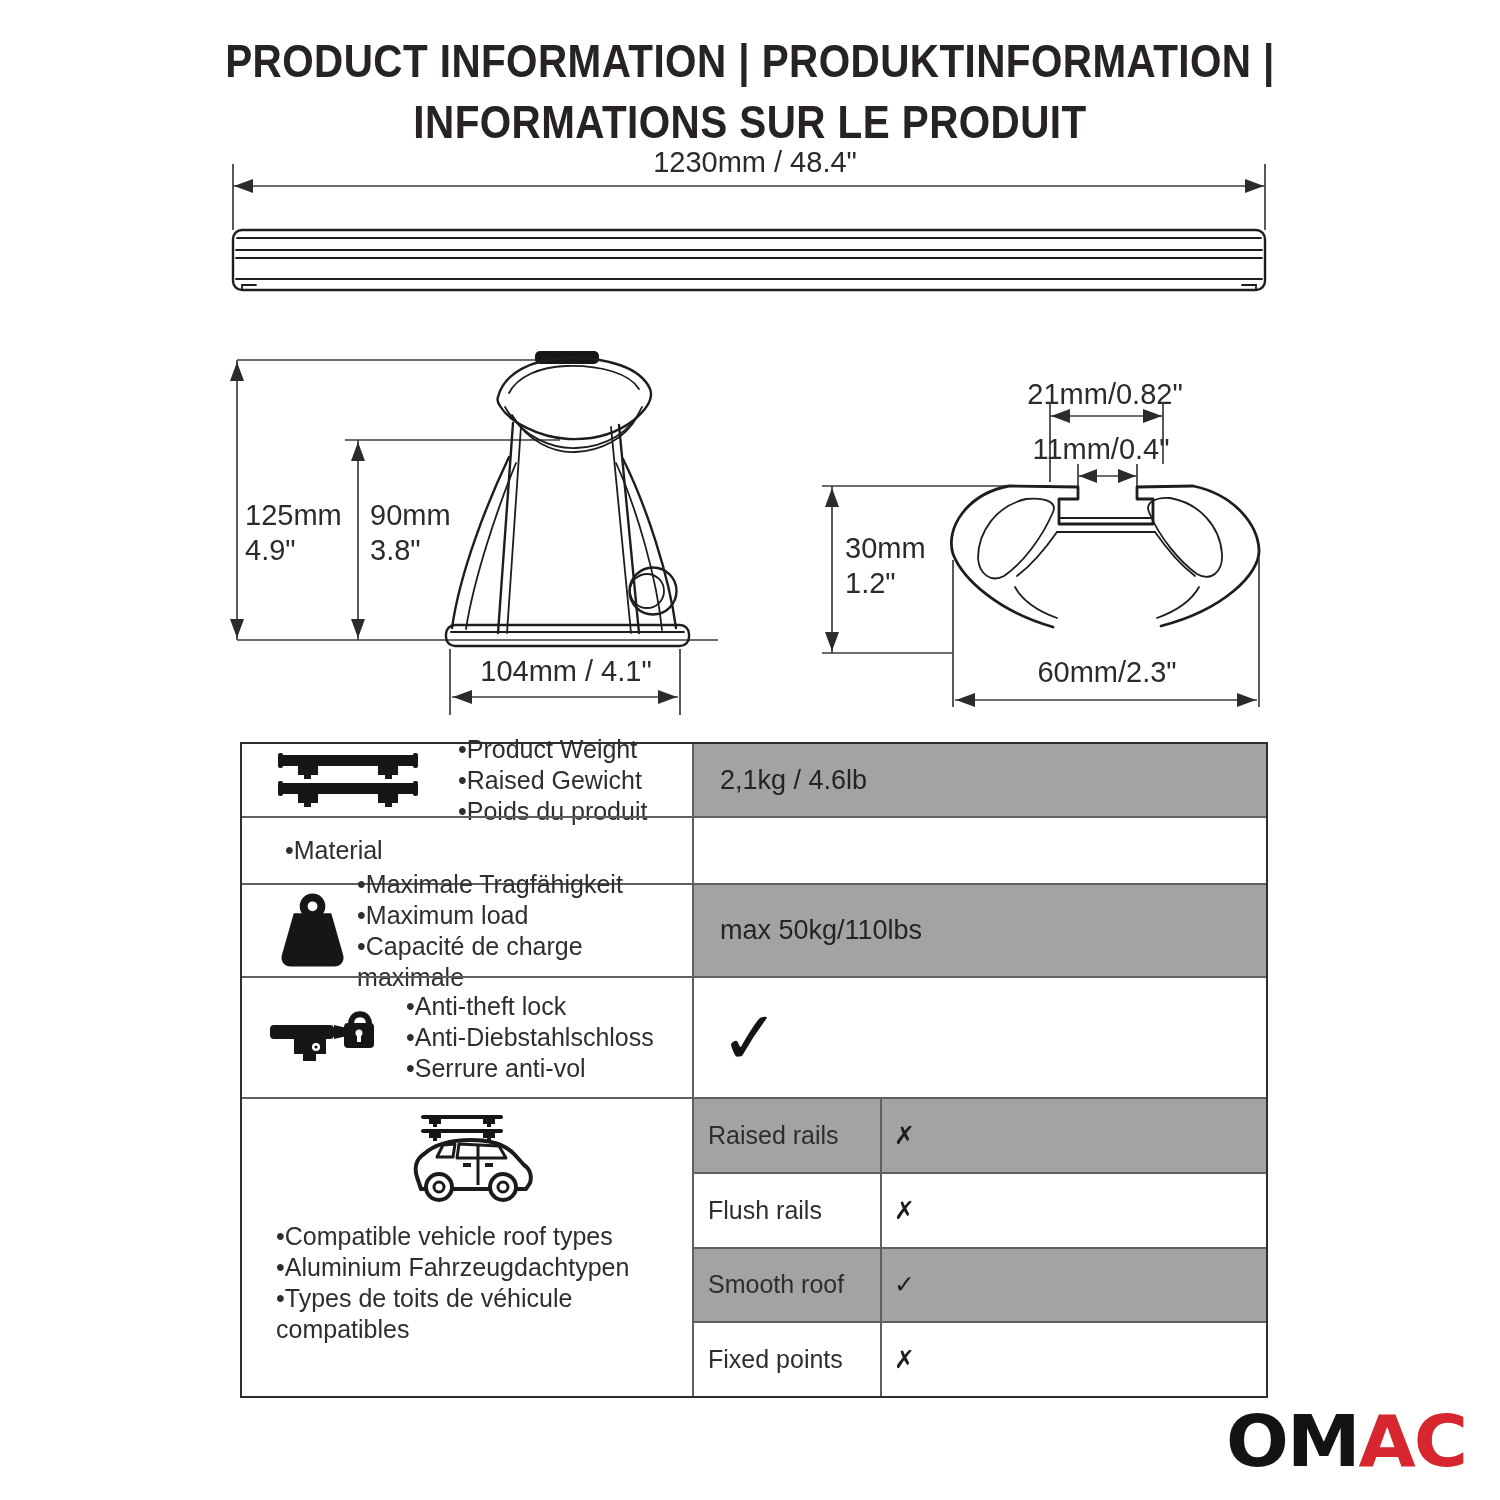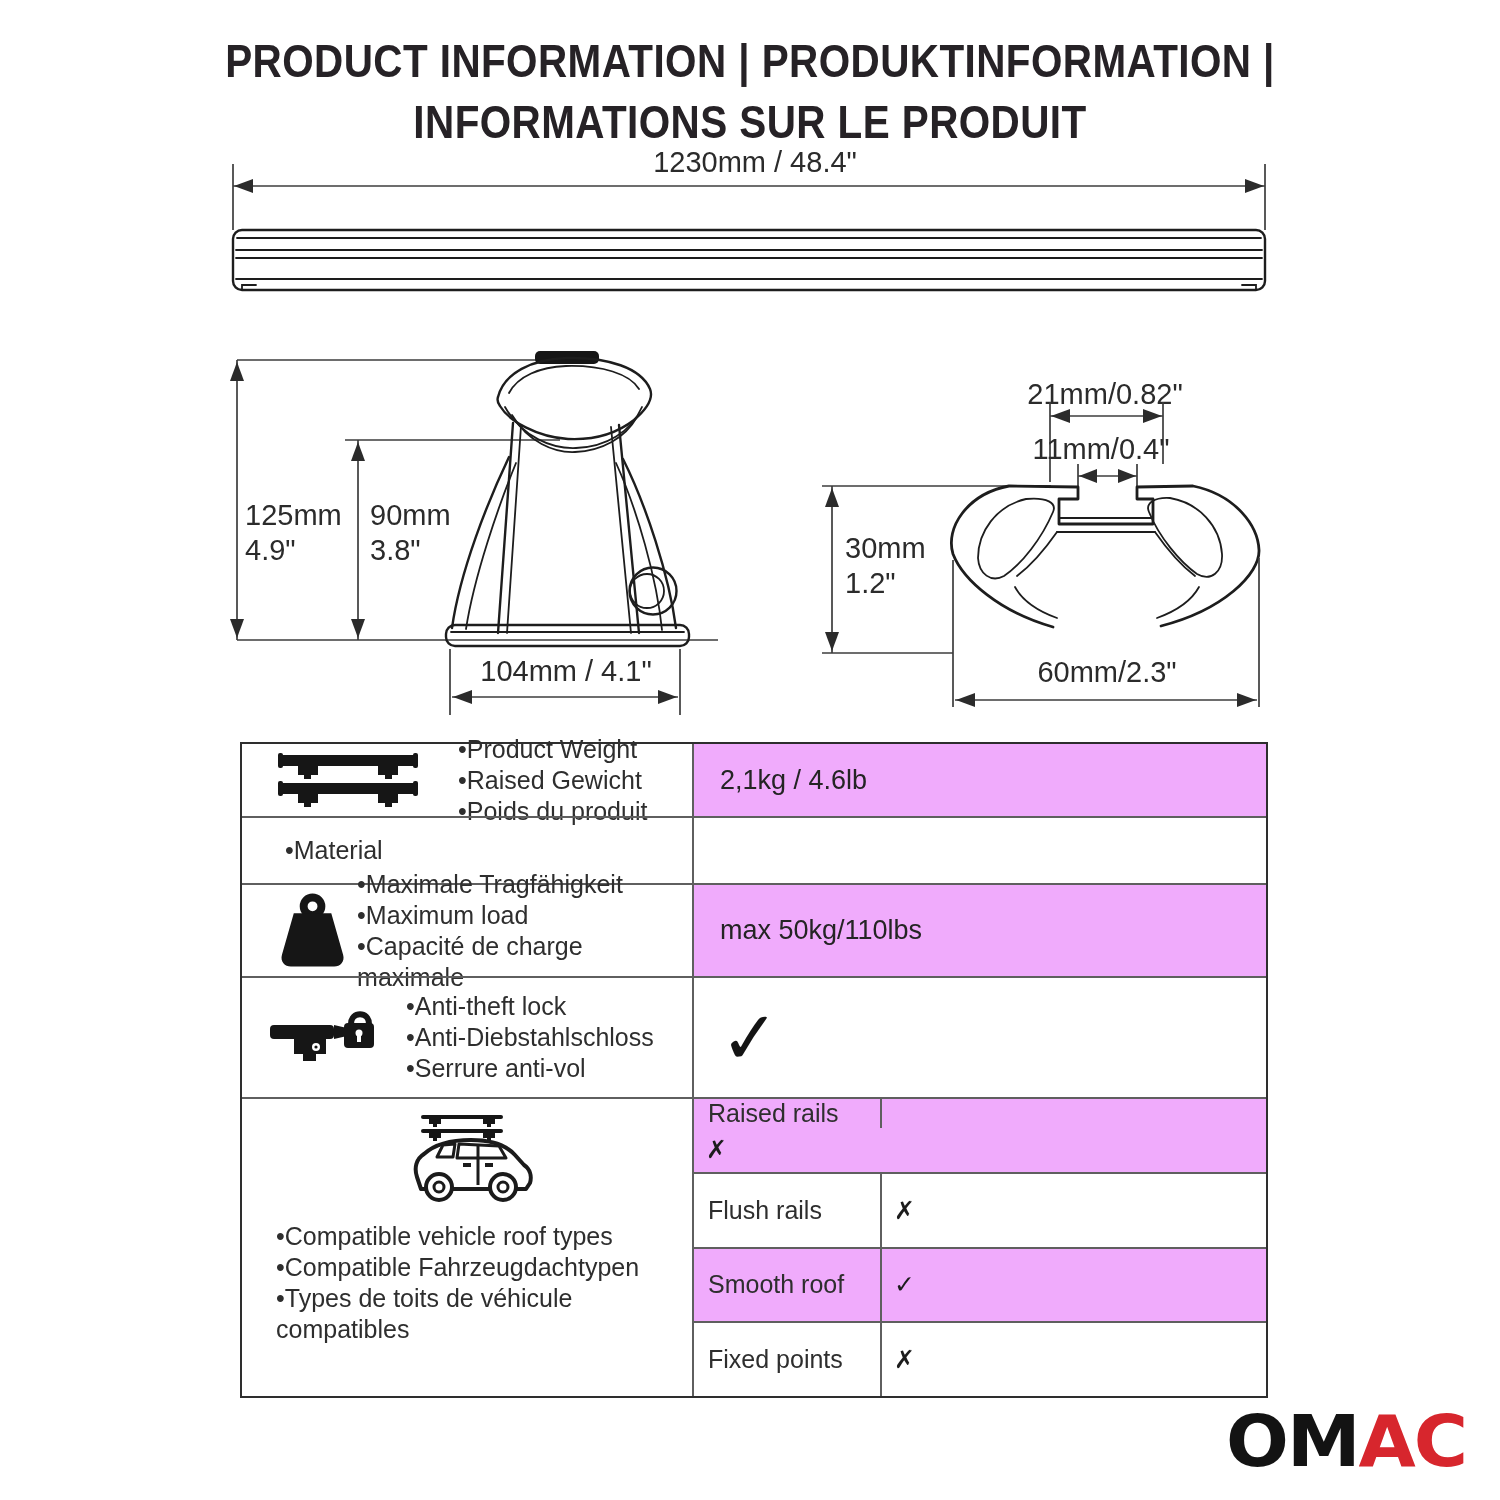--- a/index.html
+++ b/index.html
@@ -29,40 +29,40 @@
     font-size:25px;color:#2e2e2e;
   }
   .row{display:flex;border-top:2px solid #5f5f5f;}
   .row:first-child{border-top:none;}
   .r1{height:72px;} .r2{height:65px;} .r3{height:91px;} .r4{height:119px;} .r5{flex:1;}
   .cell-left{
     width:452px;border-right:2px solid #5f5f5f;display:flex;align-items:center;
     box-sizing:border-box;flex-shrink:0;
   }
   .cell-right{flex:1;display:flex;align-items:center;padding-left:26px;font-size:27px;color:#242424;}
-  .gray{background:#f0abfc;}
+  .gray{background:#a3a3a3;}
   .labels{line-height:31px;}
   .r1 .cell-left{padding-left:36px;}
   .r1 .labels{margin-left:40px;}
   .r2 .cell-left{padding-left:43px;}
   .r3 .cell-left{padding-left:36px;}
   .r3 .labels{margin-left:10px;}
   .r4 .cell-left{padding-left:28px;}
   .r4 .labels{margin-left:30px;}
   .r5 .cell-left{flex-direction:column;align-items:stretch;justify-content:flex-start;padding-top:14px;padding-left:12px;}
   .r5 .caricon{align-self:center;}
   .r5 .labels{padding-left:22px;margin-top:14px;}
   .bigcheck{
     font-family:"DejaVu Sans", sans-serif;font-size:72px;font-weight:900;color:#141414;line-height:1;
     transform:rotate(-3deg);
   }
   
   .subtable{flex:1;display:flex;flex-direction:column;padding:0;}
   .subrow{flex:1;display:flex;border-top:2px solid #5f5f5f;}
-  .subrow:first-child{border-top:none;flex-direction:column;}
+  .subrow:first-child{border-top:none;}
   .sublabel{
     width:172px;flex-shrink:0;border-right:2px solid #5f5f5f;display:flex;align-items:center;
     padding-left:14px;font-size:25px;color:#2e2e2e;box-sizing:content-box;
   }
   .submark{
     flex:1;display:flex;align-items:center;padding-left:12px;
     font-family:"DejaVu Sans", sans-serif;font-size:25px;color:#1c1c1c;
   }
   
   .logo{
@@ -278,21 +278,21 @@
           <line x1="54" y1="52" x2="62" y2="52" stroke-width="4"></line>
           <line x1="76" y1="52" x2="84" y2="52" stroke-width="4"></line>
           <circle cx="30" cy="74" r="13" fill="#ffffff"></circle>
           <circle cx="30" cy="74" r="5" stroke-width="3"></circle>
           <circle cx="94" cy="74" r="13" fill="#ffffff"></circle>
           <circle cx="94" cy="74" r="5" stroke-width="3"></circle>
         </g>
       </svg>
       <div class="labels">
         <div>•Compatible vehicle roof types</div>
-        <div>•Compatible Fahrzeugdachtypen</div>
+        <div>•Aluminium Fahrzeugdachtypen</div>
         <div>•Types de toits de véhicule</div>
         <div>compatibles</div>
       </div>
     </div>
     <div class="subtable">
       <div class="subrow gray">
         <div class="sublabel">Raised rails</div>
         <div class="submark">✗</div>
       </div>
       <div class="subrow">

